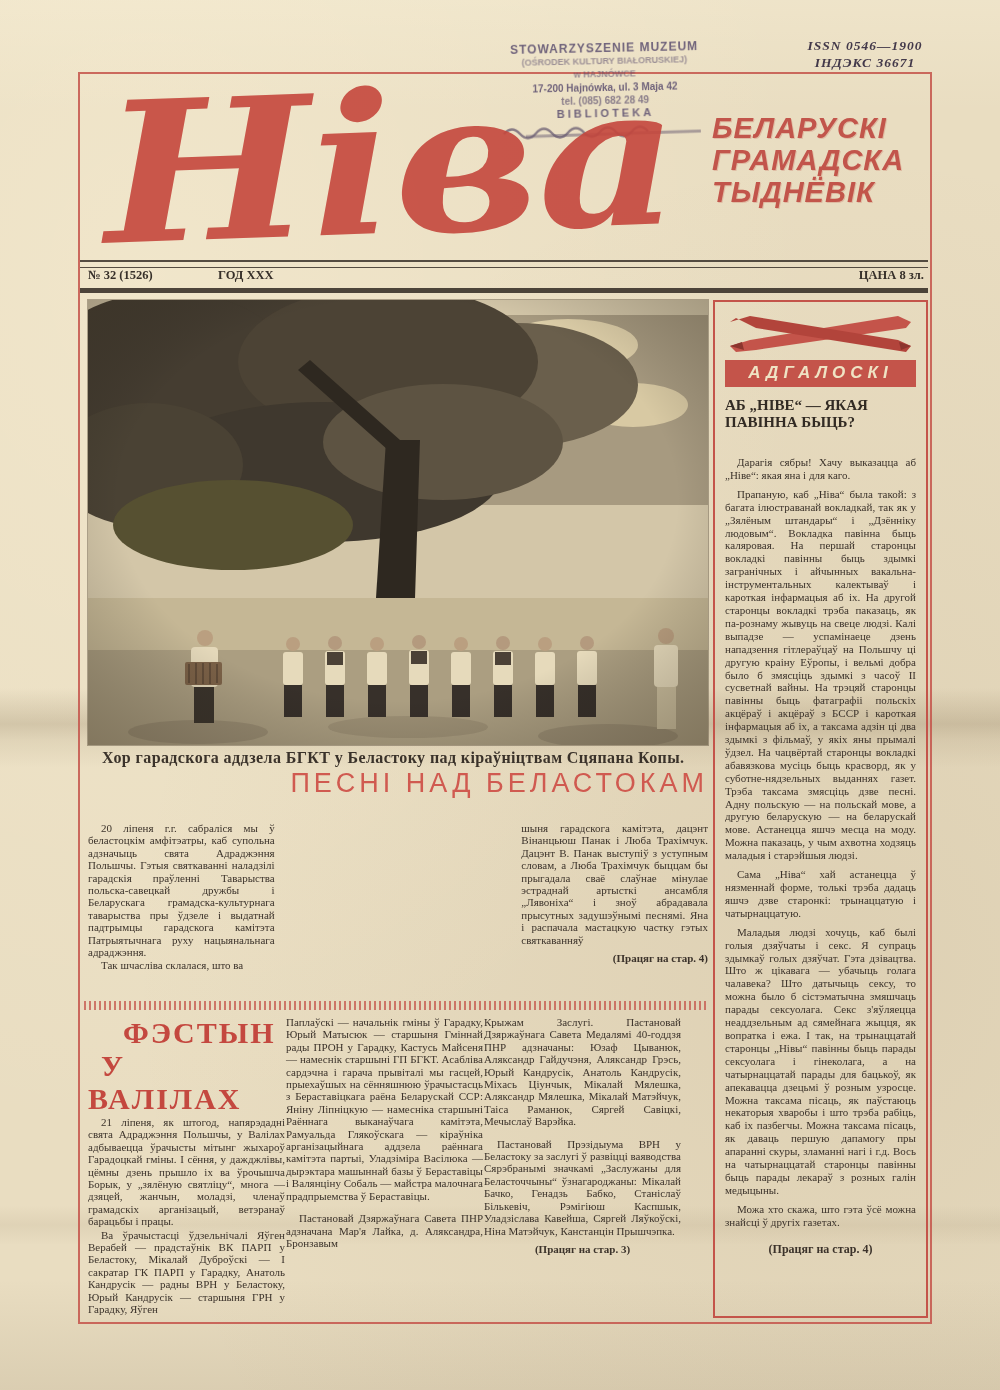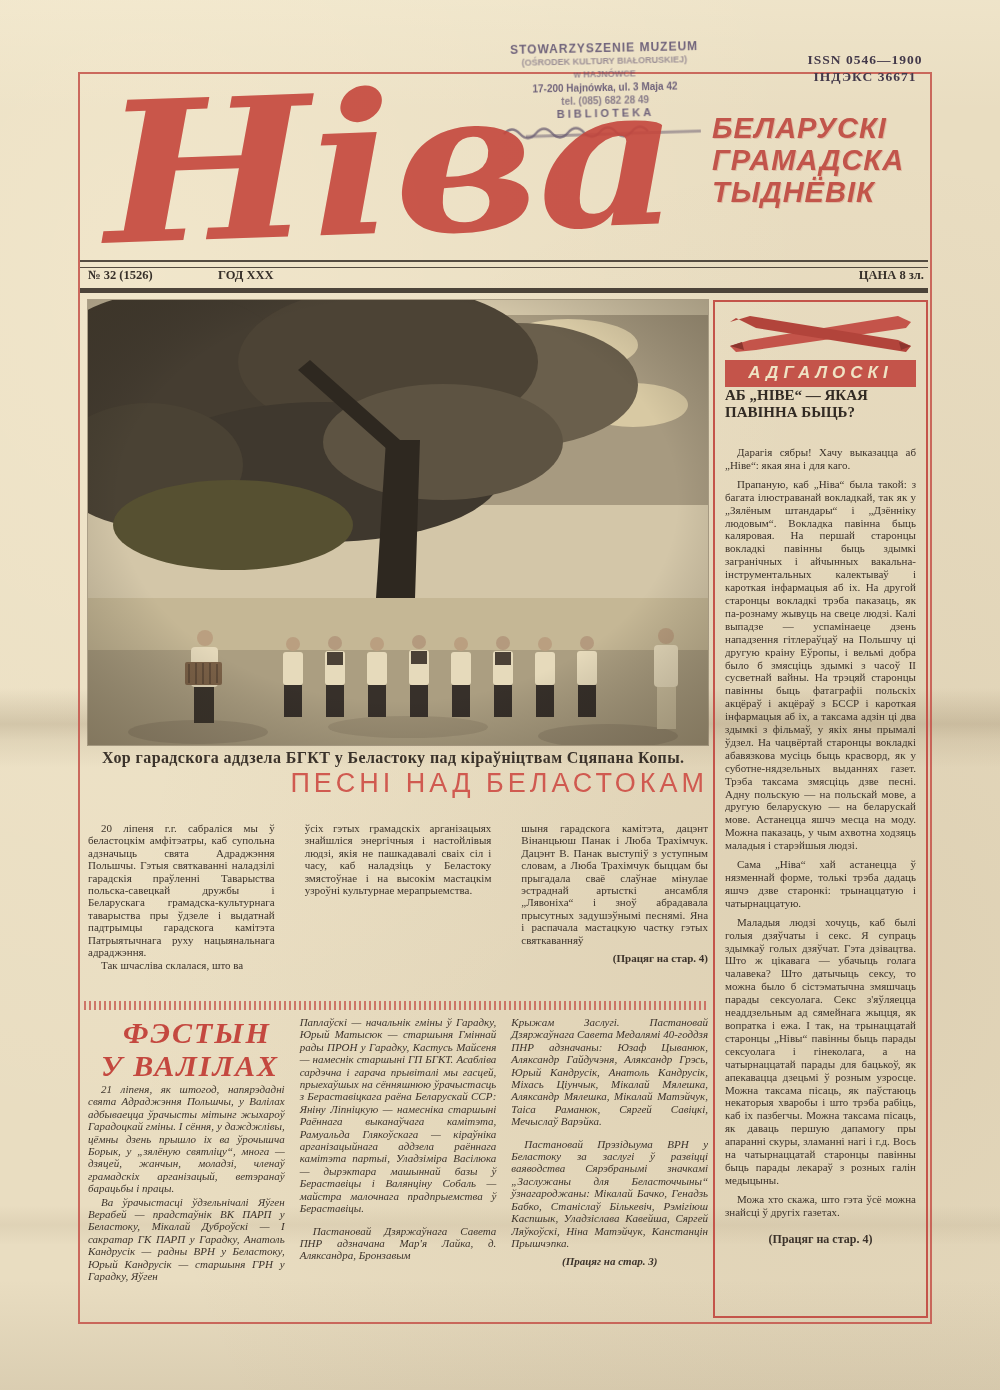--- a/index.html
+++ b/index.html
@@ -26,22 +26,22 @@
     transform:rotate(-1.2deg);opacity:.82;filter:blur(.3px);line-height:13px;}
   .stamp .l0{font-size:12px;letter-spacing:1px;}
   .stamp .l1{font-size:9px;opacity:.65;}
   .stamp .l2{font-size:9px;opacity:.7;}
   .stamp .l3{font-size:10px;}
   .stamp .l4{font-size:10px;opacity:.8;}
   .stamp .l5{font-size:11px;letter-spacing:3px;}
   .scribble{margin-top:2px;}
 
   
-  .issn{position:absolute;left:760px;top:51px;width:210px;text-align:center;
-    color:#43394a;font-weight:bold;font-size:13.5px;line-height:17px;letter-spacing:1px;}
+  .issn{position:absolute;left:760px;top:37px;width:210px;text-align:center;
+    color:#43394a;font-weight:bold;font-size:13.5px;line-height:17px;letter-spacing:1px;font-style:italic;}
 
   
   .masthead{position:absolute;left:86px;top:48px;width:620px;height:230px;z-index:3;}
   .subtitle{position:absolute;left:712px;top:112px;width:230px;z-index:3;
     font-family:"Liberation Sans",sans-serif;font-style:italic;font-weight:bold;
     color:#bf4a41;font-size:29px;line-height:32px;letter-spacing:1px;
     text-shadow:1px 1px 0 rgba(191,74,65,.25);opacity:.92;}
 
   
   .rule-thin{position:absolute;left:80px;top:260px;width:848px;height:5px;
@@ -72,33 +72,33 @@
   .col p+p{margin-top:1px;}
   .cont{font-weight:bold;text-align:right;text-indent:0 !important;margin-top:6px !important;}
   .cont.center{text-align:center;}
 
   
   .hatch{position:absolute;left:84px;top:1001px;width:624px;height:9px;opacity:.75;
     background:repeating-linear-gradient(90deg,#c4544a 0 2px,rgba(0,0,0,0) 2px 5px);}
 
   
   .cols2{position:absolute;left:88px;top:1016px;width:620px;height:300px;
-    display:flex;gap:15px;overflow:hidden;font-style:italic;}
+    display:flex;gap:1px;overflow:hidden;}
   .fest-head{color:#c4483f;font-weight:bold;font-size:30px;line-height:33px;
     letter-spacing:2px;margin:2px 0 12px 0;text-indent:0;}
   .fest-head .fl1{display:block;padding-left:22px;}
   .fest-head .fl2{display:block;}
 
   
   .sidebar{position:absolute;left:713px;top:300px;width:215px;height:1018px;
     border:2px solid #c4544a;box-sizing:border-box;padding:8px 10px;overflow:hidden;}
   .pencils{display:block;margin:2px auto 4px auto;}
   .adg-bar{background:#c4544a;color:#efe3c4;text-align:center;
     font-family:"Liberation Sans",sans-serif;font-weight:bold;font-style:italic;
-    font-size:17px;letter-spacing:5px;padding:3px 0 4px 0;}
+    font-size:17px;letter-spacing:5px;padding:3px 0 4px 0;margin-bottom:10px;}
   .sb-headline{font-weight:bold;font-size:15px;line-height:17px;color:#322b24;margin:0 0 25px 0;}
   .sb-text{font-size:11px;line-height:12.9px;text-align:justify;color:#3c332b;}
   .sb-text p{margin:0 0 6px 0;text-indent:12px;}
   .sb-cont{font-weight:bold;text-align:center;text-indent:0 !important;margin-top:14px !important;font-size:12px;}
 </style>
 </head>
 <body>
 
 <div class="page">
 
@@ -235,21 +235,20 @@
   </div>
   <div class="caption">Хор гарадскога аддзела БГКТ у Беластоку пад кіраўніцтвам Сцяпана Копы.</div>
 
   <div class="headline1">ПЕСНІ НАД БЕЛАСТОКАМ</div>
   <div class="cols">
     <div class="col">
       <p>20 ліпеня г.г. сабраліся мы ў беластоцкім амфітэатры, каб супольна адзначыць свята Адраджэння Польшчы. Гэтыя святкаванні наладзілі гарадскія праўленні Таварыства польска-савецкай дружбы і Беларускага грамадска-культурнага таварыства пры ўдзеле і выдатнай падтрымцы гарадскога камітэта Патрыятычнага руху нацыянальнага адраджэння.</p>
       <p>Так шчасліва склалася, што ва</p>
     </div>
     <div class="col">
-      <p style="text-indent:0">ўсіх гэтых грамадскіх арганізацыях знайшліся энергічныя і настойлівыя людзі, якія не пашкадавалі сваіх сіл і часу, каб наладзіць у Беластоку змястоўнае і на высокім мастацкім узроўні культурнае мерапрыемства.</p>
     </div>
     <div class="col">
       <p style="text-indent:0">шыня гарадскога камітэта, дацэнт Вінанцьюш Панак і Люба Трахімчук. Дацэнт В. Панак выступіў з уступным словам, а Люба Трахімчук быццам бы прыгадала сваё слаўнае мінулае эстраднай артысткі ансамбля „Лявоніха“ і зноў абрадавала прысутных задушэўнымі песнямі. Яна і распачала мастацкую частку гэтых святкаванняў</p>
       <p class="cont">(Працяг на стар. 4)</p>
     </div>
   </div>
 
   <div class="hatch"></div>
 
   <div class="cols2">

